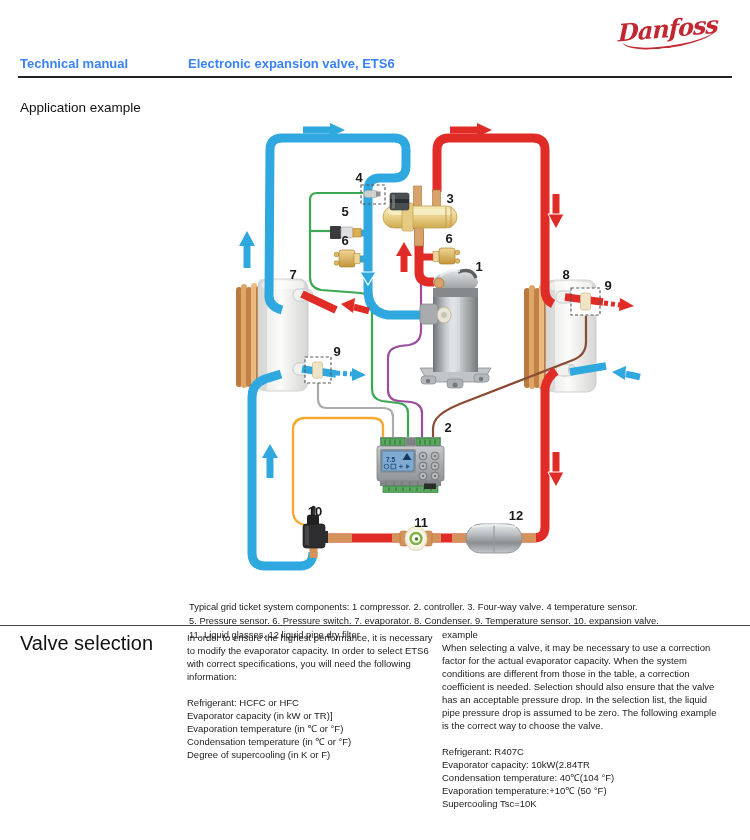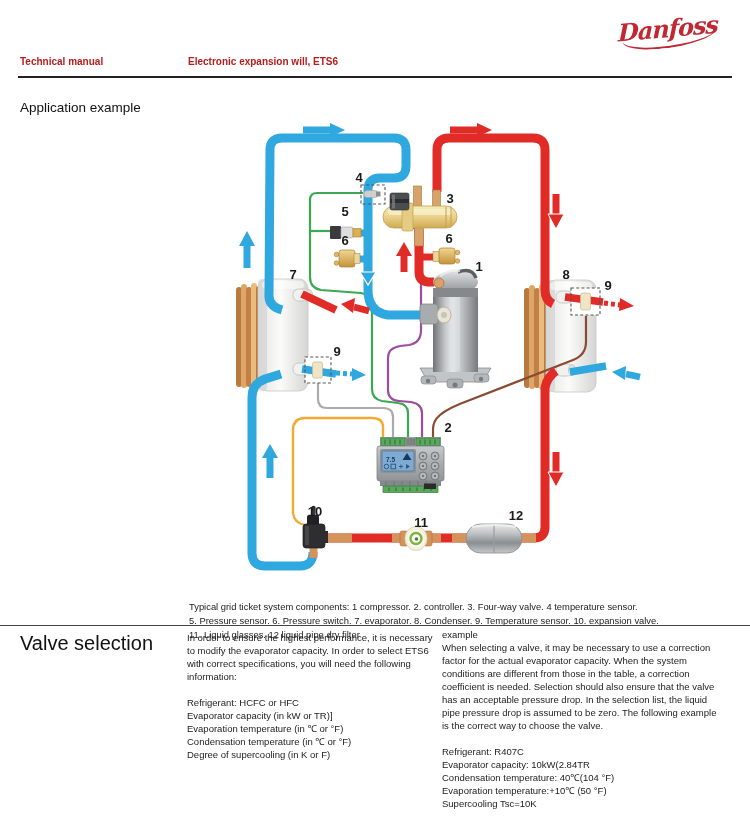--- a/index.html
+++ b/index.html
@@ -1,38 +1,38 @@
 <!DOCTYPE html>
 <html><head>
 <meta charset="utf-8">
 <style>
   html,body{margin:0;padding:0;background:#fff;}
   body{width:750px;height:840px;position:relative;font-family:"Liberation Sans",sans-serif;color:#1a1a1a;overflow:hidden;}
   .abs{position:absolute;}
   .logo-text{font-family:"DejaVu Serif",serif;font-style:italic;font-weight:bold;font-size:24px;color:#C22832;letter-spacing:-1px;display:inline-block;transform:rotate(-5deg) skewX(-6deg);}
   .logo-underline{border-bottom:2.5px solid #C22832;border-radius:0 0 70% 40%;transform:rotate(-5deg);}
-  .h-title{font-weight:bold;font-size:10px;color:#b91c1c;}
+  .h-title{font-weight:bold;font-size:13px;color:#3b82f6;}
   .rule{border-top:2px solid #222;}
   .rule2{border-top:1.5px solid #444;}
   .sec-head{font-weight:normal;font-size:13.5px;color:#111;}
   .body-col{font-size:9.5px;line-height:13px;white-space:pre;color:#1c1c1c;}
   .caption{font-size:9.4px;line-height:14px;white-space:pre;color:#222;margin-top:25px;}
   svg text{font-family:"Liberation Sans",sans-serif;font-weight:bold;font-size:13px;fill:#1a1a1a;}
   svg .lcd-txt{font-size:6.5px;font-weight:bold;fill:#16395F;}
 </style>
 </head>
 <body>
 
 <div class="abs" style="left:618px;top:14px;width:120px;height:36px;">
   <span class="logo-text">Danfoss</span>
 </div>
 <div class="abs logo-underline" style="left:622px;top:20px;width:96px;height:26px;"></div>
 
 <div class="abs h-title" style="left:20px;top:56px;">Technical manual</div>
-<div class="abs h-title" style="left:188px;top:56px;">Electronic expansion will, ETS6</div>
+<div class="abs h-title" style="left:188px;top:56px;">Electronic expansion valve, ETS6</div>
 <div class="abs rule" style="left:18px;top:76px;width:714px;height:0;"></div>
 
 <div class="abs sec-head" style="left:20px;top:100px;">Application example</div>
 
 <svg class="abs" style="left:0;top:0;" width="750" height="840" viewBox="0 0 750 840">
   <defs>
     <linearGradient id="hxFace" x1="0" y1="0" x2="1" y2="0">
       <stop offset="0" stop-color="#e4e5e3"></stop>
         <stop offset="0.45" stop-color="#fbfbfa"></stop>
         <stop offset="1" stop-color="#d5d6d4"></stop>

